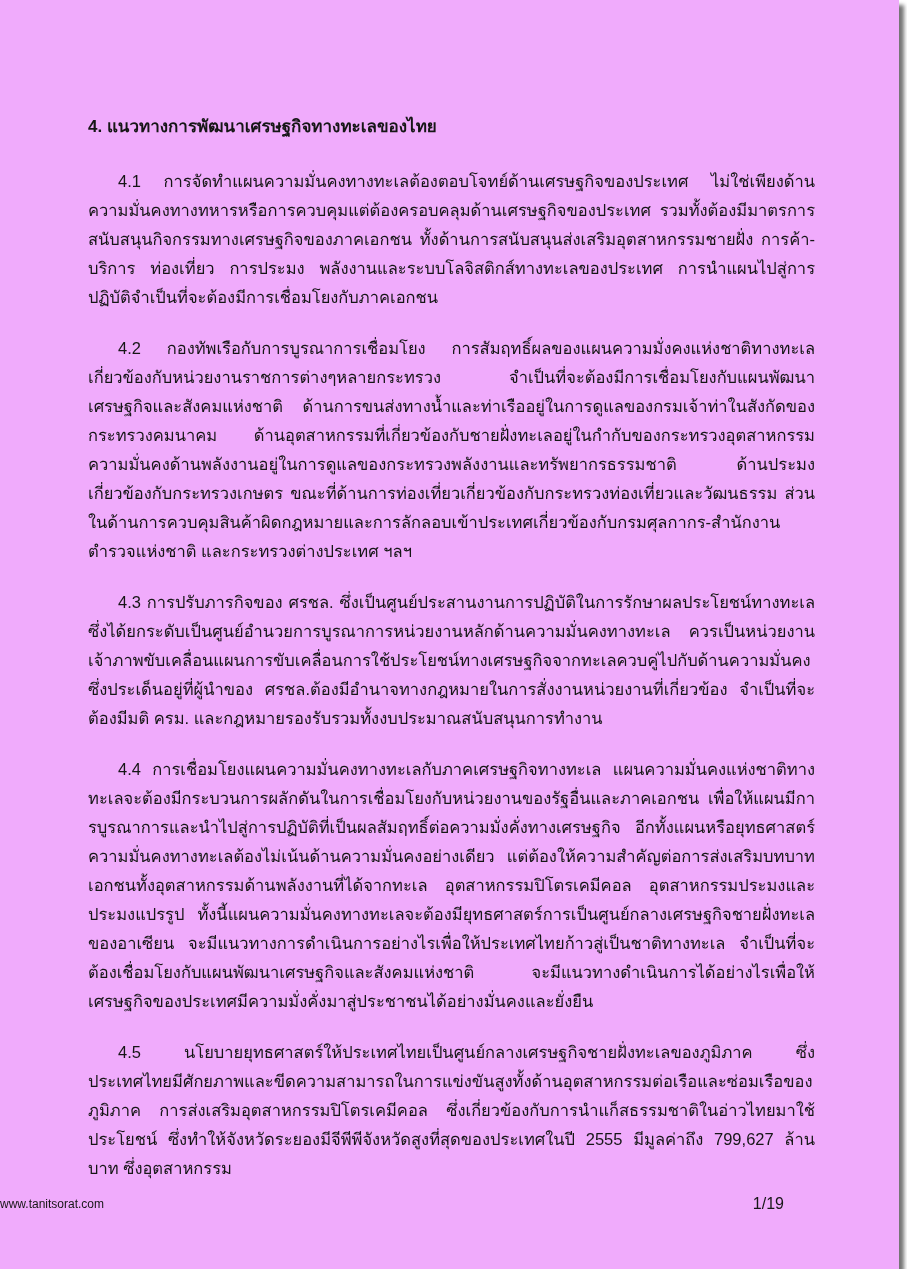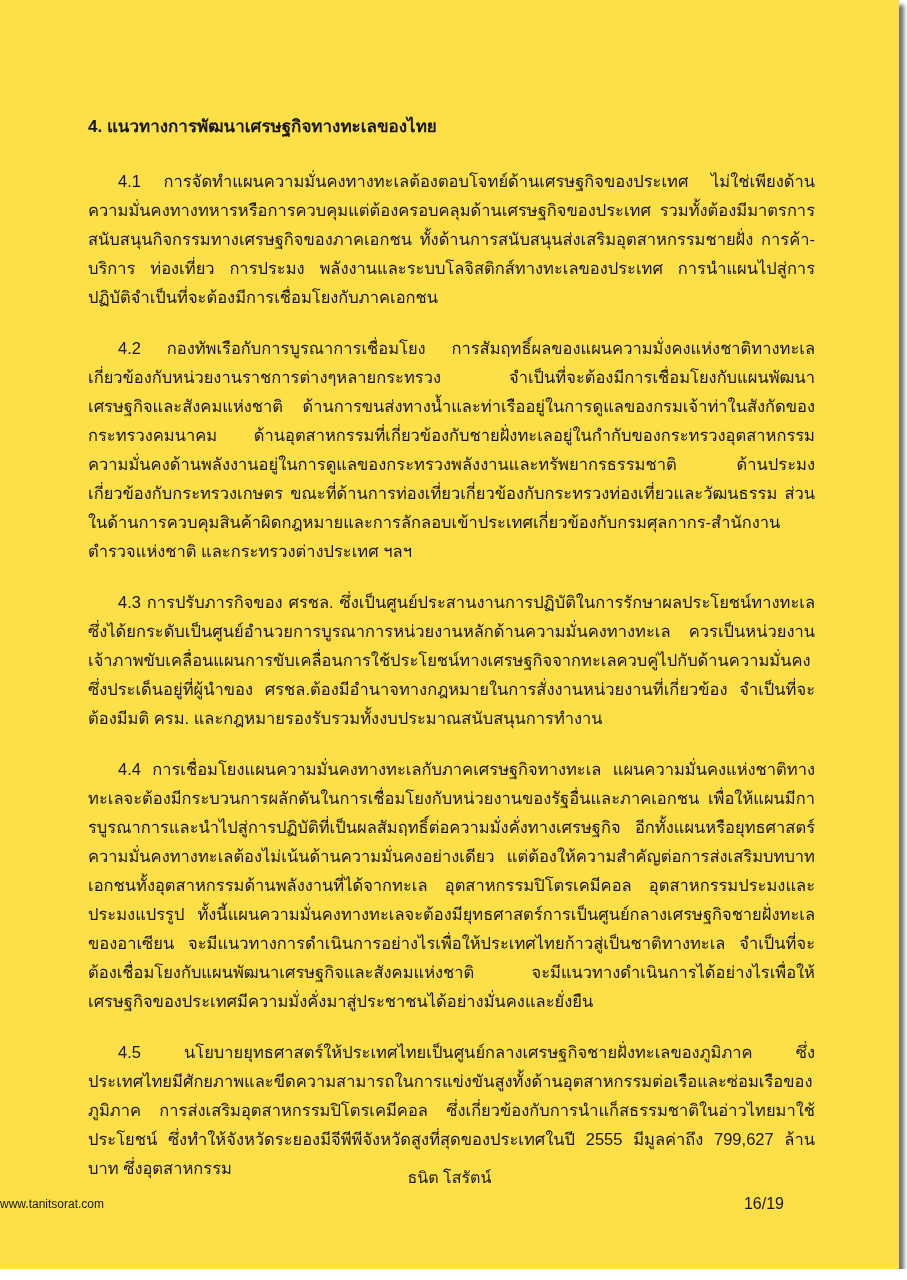--- a/index.html
+++ b/index.html
@@ -4,21 +4,21 @@
 <style>
   html, body {
     margin: 0;
     padding: 0;
     background: #ffffff;
   }
   .sheet {
     position: relative;
     width: 899px;
     height: 1269px;
-    background: #fde047;
+    background: #f0abfc;
     box-shadow: 5px 5px 4px rgba(0,0,0,0.55);
     font-family: "Liberation Sans", "DejaVu Sans", sans-serif;
     color: #161616;
     overflow: hidden;
   }
   .content {
     position: absolute;
     left: 88px;
     right: 84px;
     top: 112px;
@@ -73,16 +73,15 @@
     <h1 class="doc-heading">4. แนวทางการพัฒนาเศรษฐกิจทางทะเลของไทย</h1>
     <div>
         <p class="para"><span class="bold">4.1 การจัดทำแผนความมั่นคงทางทะเลต้องตอบโจทย์ด้านเศรษฐกิจของประเทศ </span><span>ไม่ใช่เพียงด้านความมั่นคงทางทหารหรือการควบคุมแต่ต้องครอบคลุมด้านเศรษฐกิจของประเทศ รวมทั้งต้องมี</span><span class="bold">มาตรการสนับสนุนกิจกรรมทางเศรษฐกิจของภาคเอกชน </span><span>ทั้งด้านการสนับสนุนส่งเสริมอุตสาหกรรมชายฝั่ง การค้า-บริการ ท่องเที่ยว การประมง พลังงานและระบบโลจิสติกส์ทางทะเลของประเทศ การนำแผนไปสู่การปฏิบัติจำเป็นที่จะต้องมีการเชื่อมโยงกับภาคเอกชน</span></p>
         <p class="para"><span class="bold">4.2 กองทัพเรือกับการบูรณาการเชื่อมโยง </span><span>การสัมฤทธิ์ผลของแผนความมั่งคงแห่งชาติทางทะเลเกี่ยวข้องกับหน่วยงานราชการต่างๆหลายกระทรวง จำเป็นที่จะต้องมีการเชื่อมโยงกับแผนพัฒนาเศรษฐกิจและสังคมแห่งชาติ ด้านการขนส่งทางน้ำและท่าเรืออยู่ในการดูแลของกรมเจ้าท่าในสังกัดของกระทรวงคมนาคม ด้านอุตสาหกรรมที่เกี่ยวข้องกับชายฝั่งทะเลอยู่ในกำกับของกระทรวงอุตสาหกรรม ความมั่นคงด้านพลังงานอยู่ในการดูแลของกระทรวงพลังงานและทรัพยากรธรรมชาติ ด้านประมงเกี่ยวข้องกับกระทรวงเกษตร ขณะที่ด้านการท่องเที่ยวเกี่ยวข้องกับกระทรวงท่องเที่ยวและวัฒนธรรม ส่วนในด้านการควบคุมสินค้าผิดกฎหมายและการลักลอบเข้าประเทศเกี่ยวข้องกับกรมศุลกากร-สำนักงานตำรวจแห่งชาติ และกระทรวงต่างประเทศ  ฯลฯ</span></p>
         <p class="para"><span class="bold">4.3 การปรับภารกิจของ ศรชล. </span><span>ซึ่งเป็นศูนย์ประสานงานการปฏิบัติในการรักษาผลประโยชน์ทางทะเล ซึ่งได้ยกระดับเป็นศูนย์อำนวยการบูรณาการหน่วยงานหลักด้านความมั่นคงทางทะเล ควรเป็นหน่วยงานเจ้าภาพขับเคลื่อนแผนการขับเคลื่อนการใช้ประโยชน์ทางเศรษฐกิจจากทะเลควบคู่ไปกับด้านความมั่นคง ซึ่งประเด็นอยู่ที่ผู้นำของ ศรชล.ต้องมีอำนาจทางกฎหมายในการสั่งงานหน่วยงานที่เกี่ยวข้อง จำเป็นที่จะต้องมีมติ ครม. และกฎหมายรองรับรวมทั้งงบประมาณสนับสนุนการทำงาน</span></p>
         <p class="para"><span class="bold">4.4  การเชื่อมโยงแผนความมั่นคงทางทะเลกับภาคเศรษฐกิจทางทะเล </span><span>แผนความมั่นคงแห่งชาติทางทะเลจะต้องมีกระบวนการผลักดันในการเชื่อมโยงกับหน่วยงานของรัฐอื่นและภาคเอกชน เพื่อให้แผนมีการบูรณาการและนำไปสู่การปฏิบัติที่เป็นผลสัมฤทธิ์ต่อความมั่งคั่งทางเศรษฐกิจ  อีกทั้งแผนหรือยุทธศาสตร์ความมั่นคงทางทะเลต้องไม่เน้นด้านความมั่นคงอย่างเดียว แต่ต้องให้ความสำคัญต่อการส่งเสริมบทบาทเอกชนทั้งอุตสาหกรรมด้านพลังงานที่ได้จากทะเล อุตสาหกรรมปิโตรเคมีคอล อุตสาหกรรมประมงและประมงแปรรูป ทั้งนี้แผนความมั่นคงทางทะเลจะต้องมียุทธศาสตร์การเป็นศูนย์กลางเศรษฐกิจชายฝั่งทะเลของอาเซียน จะมีแนวทางการดำเนินการอย่างไรเพื่อให้ประเทศไทยก้าวสู่เป็นชาติทางทะเล จำเป็นที่จะต้องเชื่อมโยงกับแผนพัฒนาเศรษฐกิจและสังคมแห่งชาติ จะมีแนวทางดำเนินการได้อย่างไรเพื่อให้เศรษฐกิจของประเทศมีความมั่งคั่งมาสู่ประชาชนได้อย่างมั่นคงและยั่งยืน</span></p>
         <p class="para"><span class="bold">4.5 นโยบายยุทธศาสตร์ให้ประเทศไทยเป็นศูนย์กลางเศรษฐกิจชายฝั่งทะเลของภูมิภาค </span><span>ซึ่งประเทศไทยมีศักยภาพและขีดความสามารถในการแข่งขันสูงทั้งด้านอุตสาหกรรมต่อเรือและซ่อมเรือของภูมิภาค การส่งเสริมอุตสาหกรรมปิโตรเคมีคอล ซึ่งเกี่ยวข้องกับการนำแก็สธรรมชาติในอ่าวไทยมาใช้ประโยชน์ ซึ่งทำให้จังหวัดระยองมีจีพีพีจังหวัดสูงที่สุดของประเทศในปี 2555 มีมูลค่าถึง 799,627 ล้านบาท ซึ่งอุตสาหกรรม</span></p>
       </div>
   </div>
 
-  <div class="footer-author">ธนิต โสรัตน์</div>
   <div class="footer-website">www.tanitsorat.com</div>
-  <div class="footer-pagenum">16/19</div>
+  <div class="footer-pagenum">1/19</div>
 </div>
 
 </body></html>

